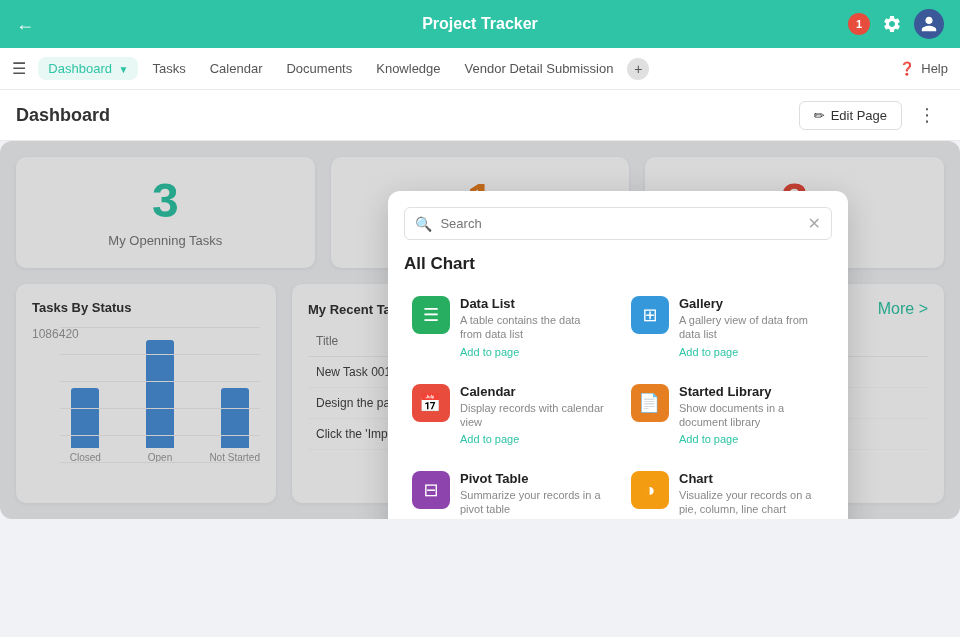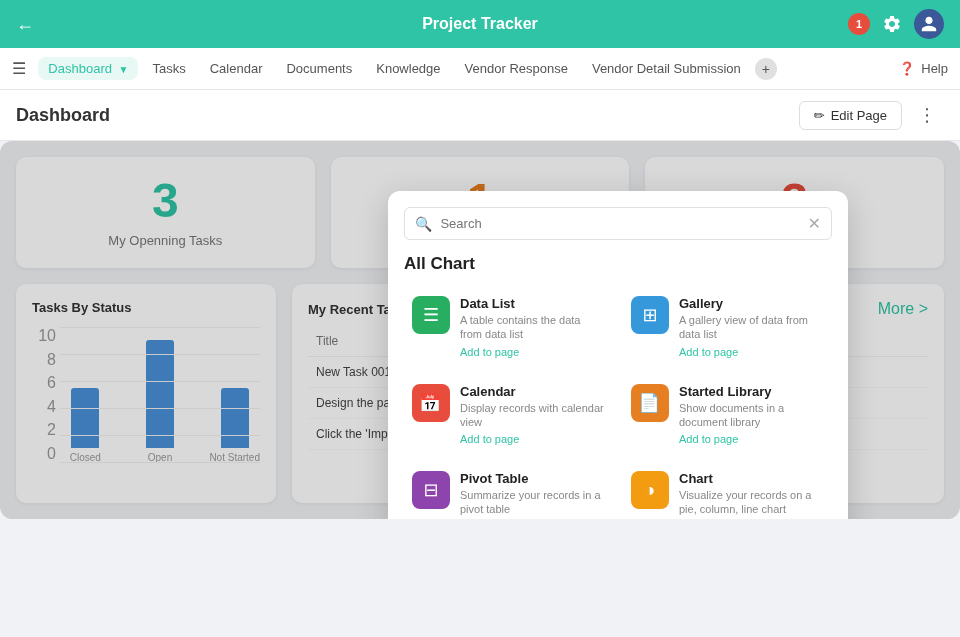--- a/index.html
+++ b/index.html
@@ -221,23 +221,22 @@
       gap: 24px;
       padding-bottom: 24px;
       padding-left: 28px;
     }
     .y-axis {
       position: absolute;
       left: 0;
       top: 0;
       bottom: 24px;
       display: flex;
-      flex-direction: column;
-      justify-content: space-between;
-      font-size: 16px;
+      flex-direction: row;
+      font-size: 12px;
       color: #999;
       text-align: right;
       width: 24px;
     }
     .bar-group {
       display: flex;
       flex-direction: column;
       align-items: center;
       gap: 4px;
       flex: 1;
@@ -445,21 +444,20 @@
 <div class="sec-nav">
   <span class="hamburger">☰</span>
   <div class="nav-item active">
     <span>Dashboard</span>
     <span class="dropdown-arrow">▼</span>
   </div>
   <div class="nav-item">Tasks</div>
   <div class="nav-item">Calendar</div>
   <div class="nav-item">Documents</div>
   <div class="nav-item">Knowledge</div>
-  <div class="nav-item">Vendor Response</div>
   <div class="nav-item">Vendor Detail Submission</div>
   <div class="nav-plus">+</div>
   <div class="nav-right">
     <span>❓</span>
     <span>Help</span>
   </div>
 </div>
 
 <div class="page-header">
   <span class="page-title">Dashboard</span>

